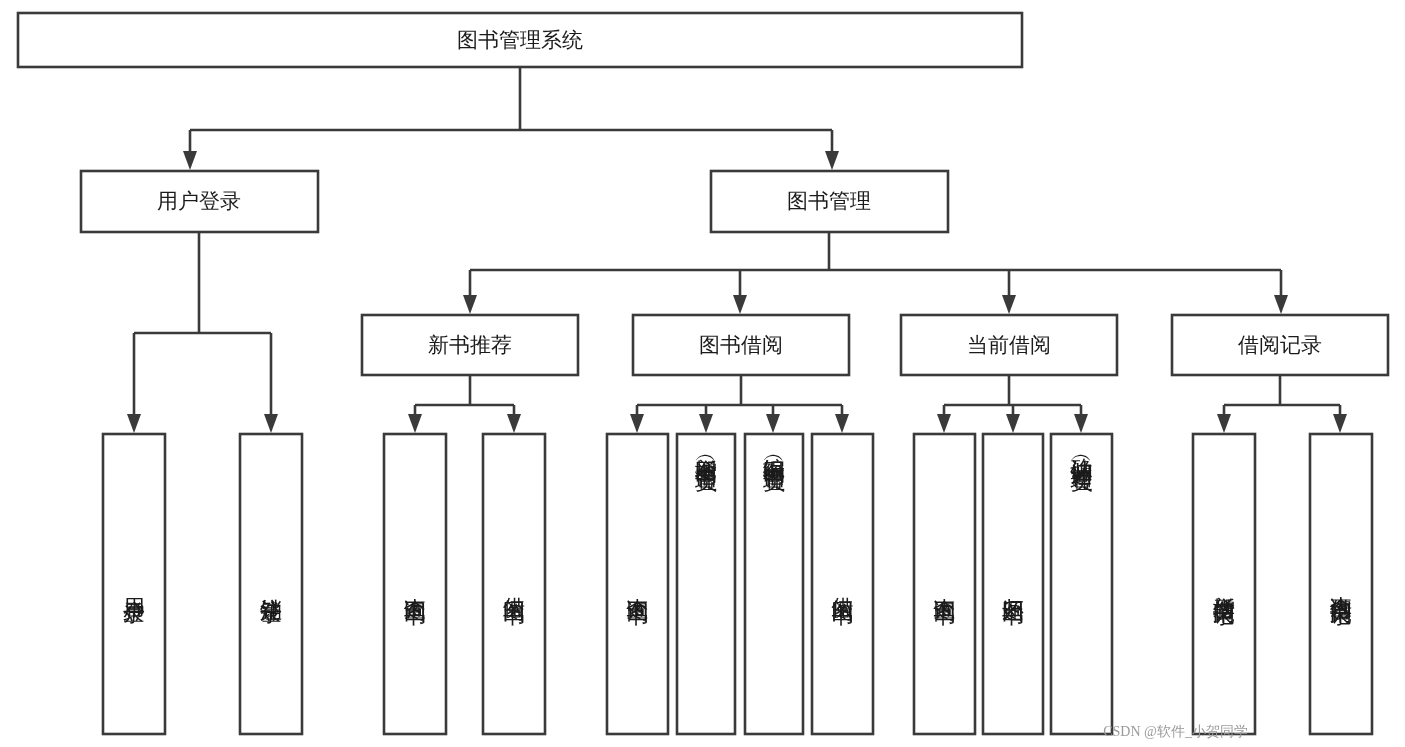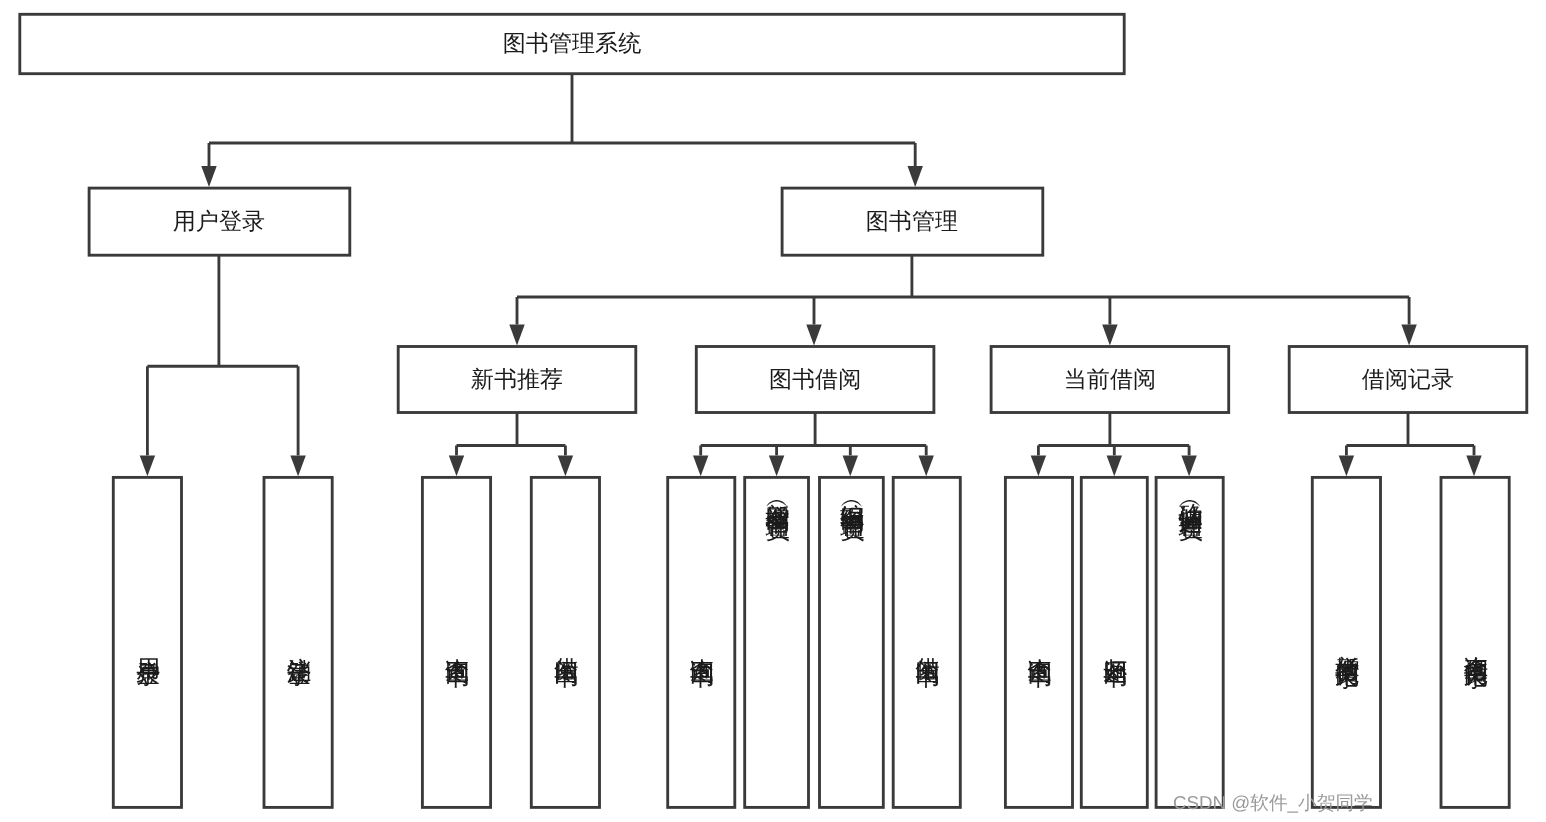--- a/index.html
+++ b/index.html
@@ -60,22 +60,22 @@
     font-size: 22px;
     line-height: 1.08;
     letter-spacing: 2px;
     color: #1b1b1b;
     white-space: nowrap;
   }
   .watermark {
     position: absolute;
     right: 8px;
     bottom: 6px;
-    font-family: Liberation Sans, sans-serif;
-    font-size: 17px;
+    font-family: Liberation Serif, serif;
+    font-size: 14px;
     color: #9a9a9a;
     white-space: nowrap;
   }
 </style>
 </head>
 <body>
 
 <div id="diagram-root">
 
   <svg class="diagram" viewBox="0 0 1405 747" xmlns="http://www.w3.org/2000/svg">

